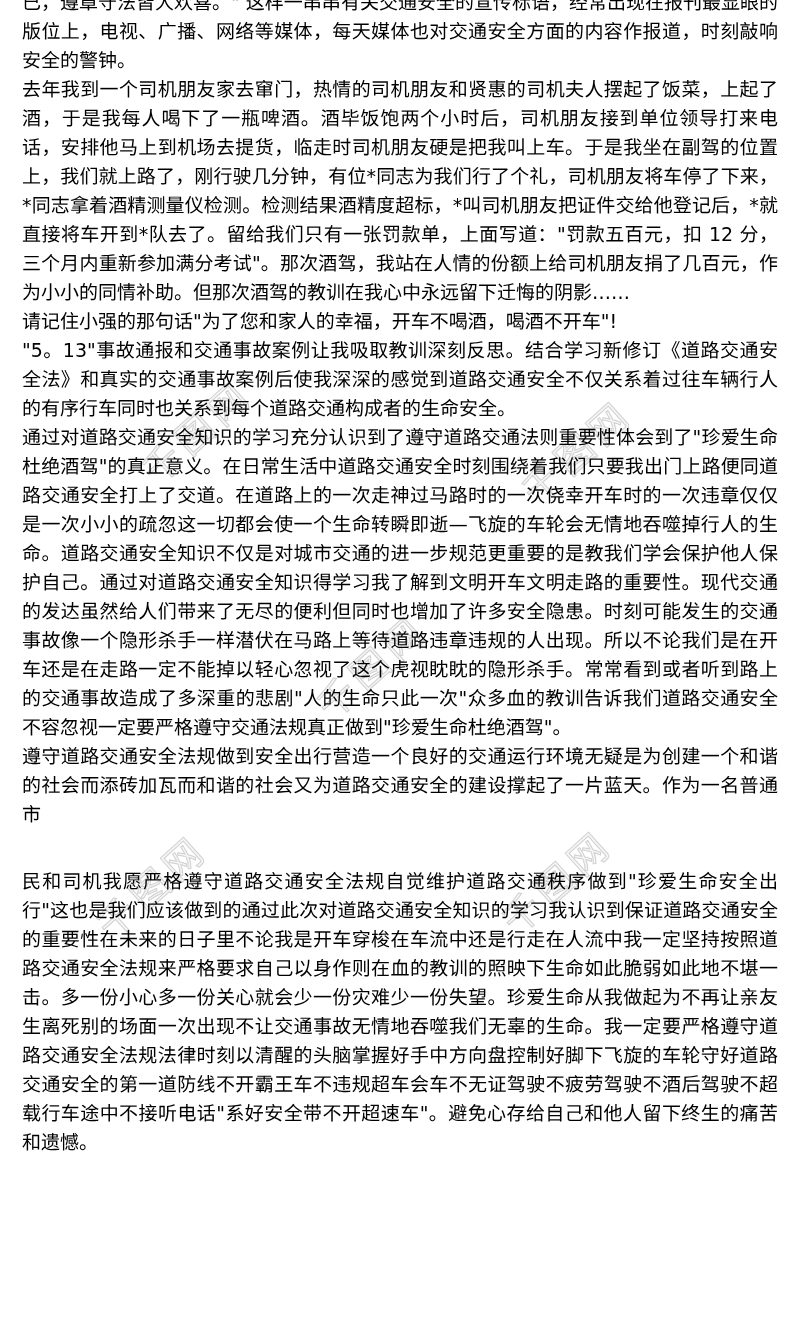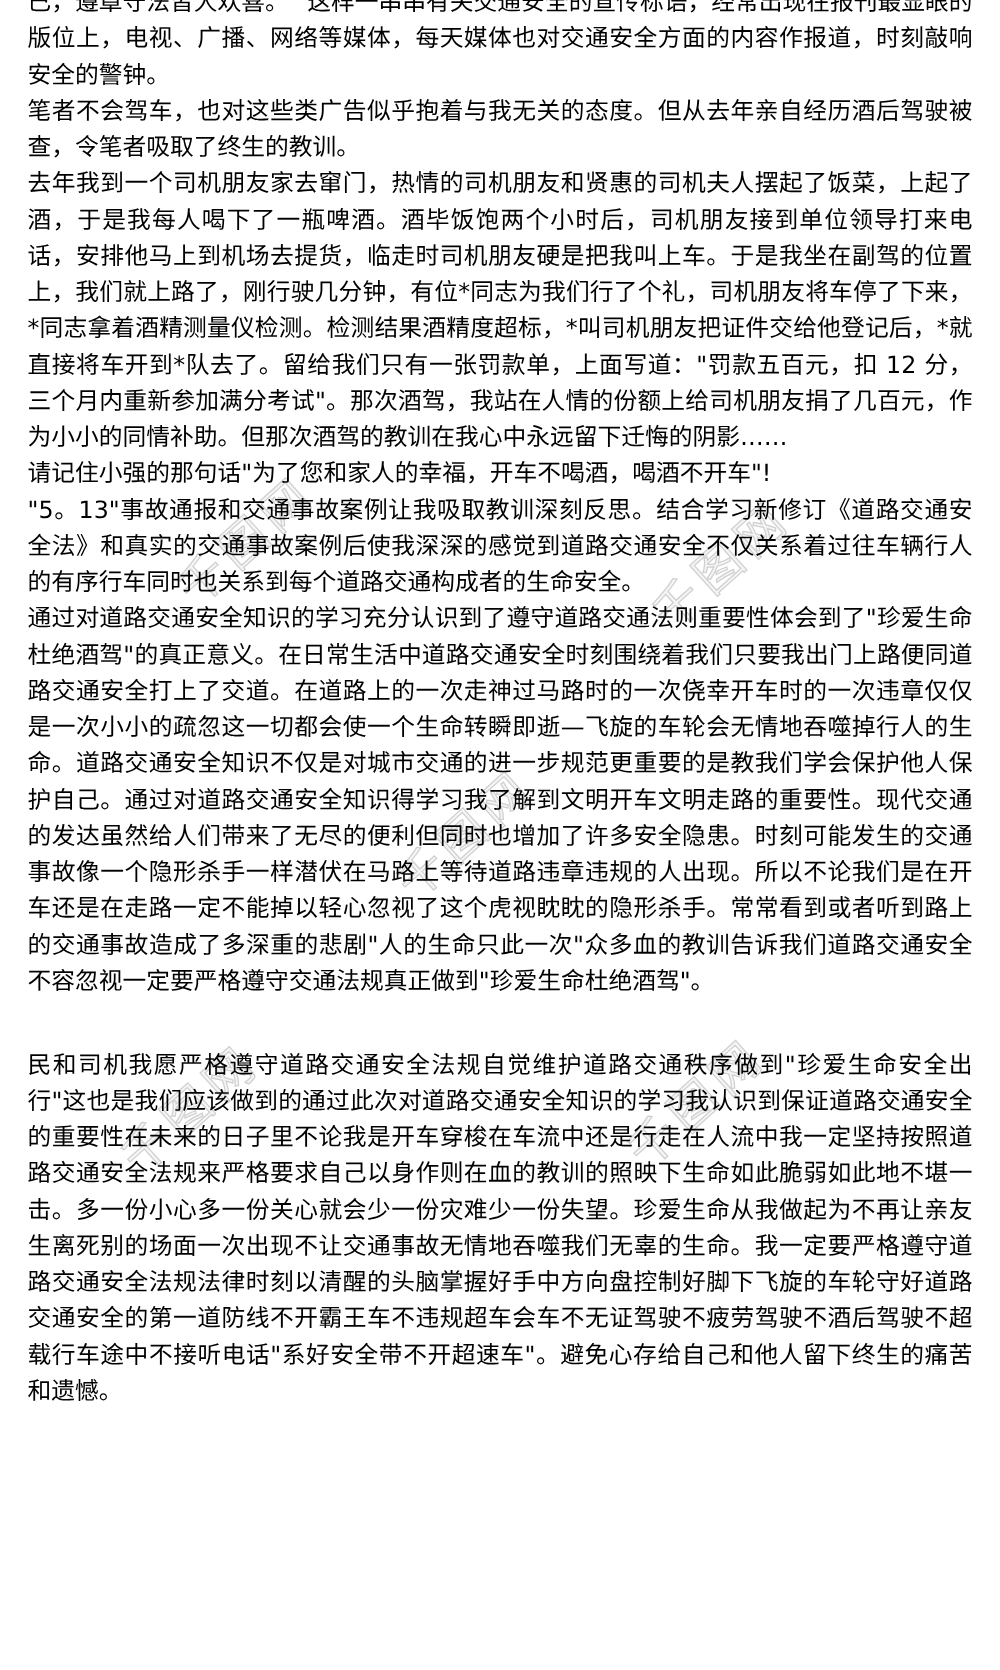--- a/index.html
+++ b/index.html
@@ -59,21 +59,21 @@
 <div class="page">
   <div class="watermark-layer">
       <div class="wm" style="left: 195px; top: 430px; -webkit-text-stroke: 1px rgb(208, 208, 208);">千图网</div>
       <div class="wm" style="left: 575px; top: 450px; -webkit-text-stroke: 1px rgb(208, 208, 208);">千图网</div>
       <div class="wm" style="left: 370px; top: 665px; -webkit-text-stroke: 1px rgb(208, 208, 208);">千图网</div>
       <div class="wm" style="left: 150px; top: 885px; -webkit-text-stroke: 1px rgb(208, 208, 208);">千图网</div>
       <div class="wm" style="left: 555px; top: 880px; -webkit-text-stroke: 1px rgb(208, 208, 208);">千图网</div>
     </div>
   <div class="text-flow">
       <p>已，遵章守法皆大欢喜。" 这样一串串有关交通安全的宣传标语，经常出现在报刊最显眼的版位上，电视、广播、网络等媒体，每天媒体也对交通安全方面的内容作报道，时刻敲响安全的警钟。</p>
-      <p>笔者不会驾车，也对这些类广告似乎抱着与我无关的态度。但从去年亲自经历酒后驾驶被查，令笔者吸取了终生的教训。</p>
       <p>去年我到一个司机朋友家去窜门，热情的司机朋友和贤惠的司机夫人摆起了饭菜，上起了酒，于是我每人喝下了一瓶啤酒。酒毕饭饱两个小时后，司机朋友接到单位领导打来电话，安排他马上到机场去提货，临走时司机朋友硬是把我叫上车。于是我坐在副驾的位置上，我们就上路了，刚行驶几分钟，有位*同志为我们行了个礼，司机朋友将车停了下来，*同志拿着酒精测量仪检测。检测结果酒精度超标，*叫司机朋友把证件交给他登记后，*就直接将车开到*队去了。留给我们只有一张罚款单，上面写道："罚款五百元，扣 12 分，三个月内重新参加满分考试"。那次酒驾，我站在人情的份额上给司机朋友捐了几百元，作为小小的同情补助。但那次酒驾的教训在我心中永远留下迁悔的阴影……</p>
       <p>请记住小强的那句话"为了您和家人的幸福，开车不喝酒，喝酒不开车"!</p>
       <p>"5。13"事故通报和交通事故案例让我吸取教训深刻反思。结合学习新修订《道路交通安全法》和真实的交通事故案例后使我深深的感觉到道路交通安全不仅关系着过往车辆行人的有序行车同时也关系到每个道路交通构成者的生命安全。</p>
       <p>通过对道路交通安全知识的学习充分认识到了遵守道路交通法则重要性体会到了"珍爱生命杜绝酒驾"的真正意义。在日常生活中道路交通安全时刻围绕着我们只要我出门上路便同道路交通安全打上了交道。在道路上的一次走神过马路时的一次侥幸开车时的一次违章仅仅是一次小小的疏忽这一切都会使一个生命转瞬即逝—飞旋的车轮会无情地吞噬掉行人的生命。道路交通安全知识不仅是对城市交通的进一步规范更重要的是教我们学会保护他人保护自己。通过对道路交通安全知识得学习我了解到文明开车文明走路的重要性。现代交通的发达虽然给人们带来了无尽的便利但同时也增加了许多安全隐患。时刻可能发生的交通事故像一个隐形杀手一样潜伏在马路上等待道路违章违规的人出现。所以不论我们是在开车还是在走路一定不能掉以轻心忽视了这个虎视眈眈的隐形杀手。常常看到或者听到路上的交通事故造成了多深重的悲剧"人的生命只此一次"众多血的教训告诉我们道路交通安全不容忽视一定要严格遵守交通法规真正做到"珍爱生命杜绝酒驾"。</p>
+      <p>遵守道路交通安全法规做到安全出行营造一个良好的交通运行环境无疑是为创建一个和谐的社会而添砖加瓦而和谐的社会又为道路交通安全的建设撑起了一片蓝天。作为一名普通市</p>
       <div class="block-gap"></div>
       <p>民和司机我愿严格遵守道路交通安全法规自觉维护道路交通秩序做到"珍爱生命安全出行"这也是我们应该做到的通过此次对道路交通安全知识的学习我认识到保证道路交通安全的重要性在未来的日子里不论我是开车穿梭在车流中还是行走在人流中我一定坚持按照道路交通安全法规来严格要求自己以身作则在血的教训的照映下生命如此脆弱如此地不堪一击。多一份小心多一份关心就会少一份灾难少一份失望。珍爱生命从我做起为不再让亲友生离死别的场面一次出现不让交通事故无情地吞噬我们无辜的生命。我一定要严格遵守道路交通安全法规法律时刻以清醒的头脑掌握好手中方向盘控制好脚下飞旋的车轮守好道路交通安全的第一道防线不开霸王车不违规超车会车不无证驾驶不疲劳驾驶不酒后驾驶不超载行车途中不接听电话"系好安全带不开超速车"。避免心存给自己和他人留下终生的痛苦和遗憾。</p>
     </div>
 </div>
 
 </body></html>

